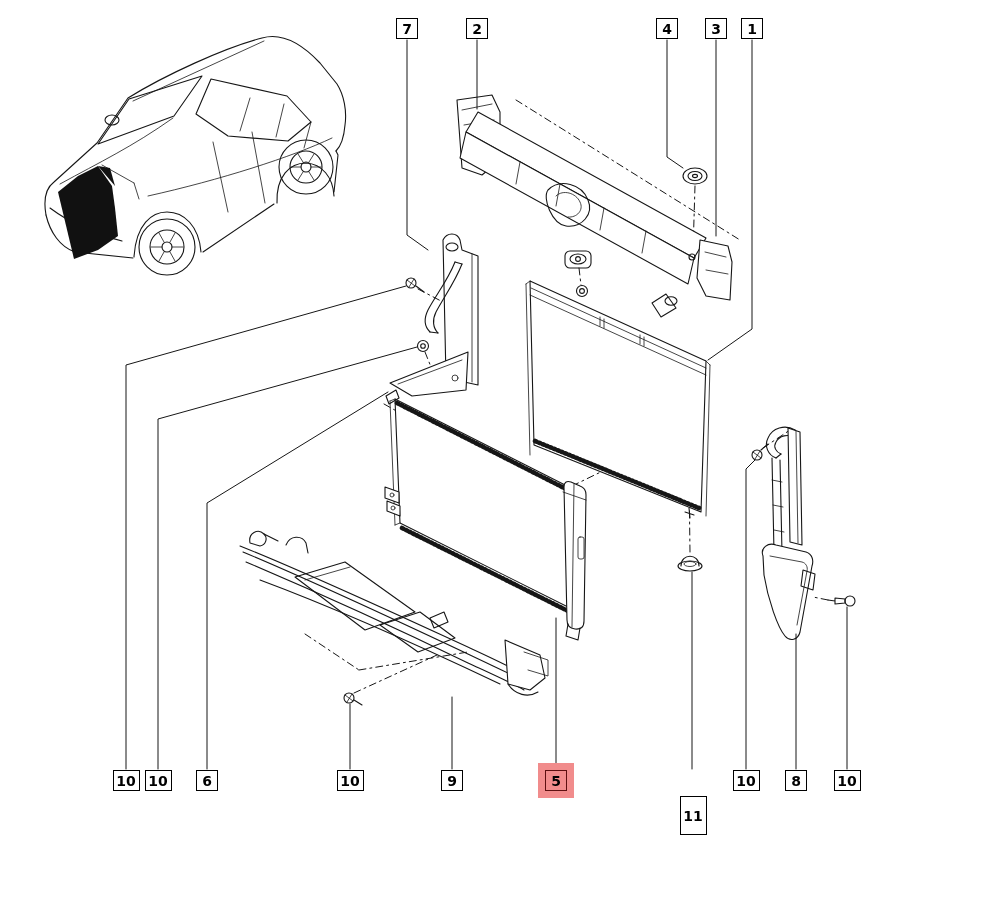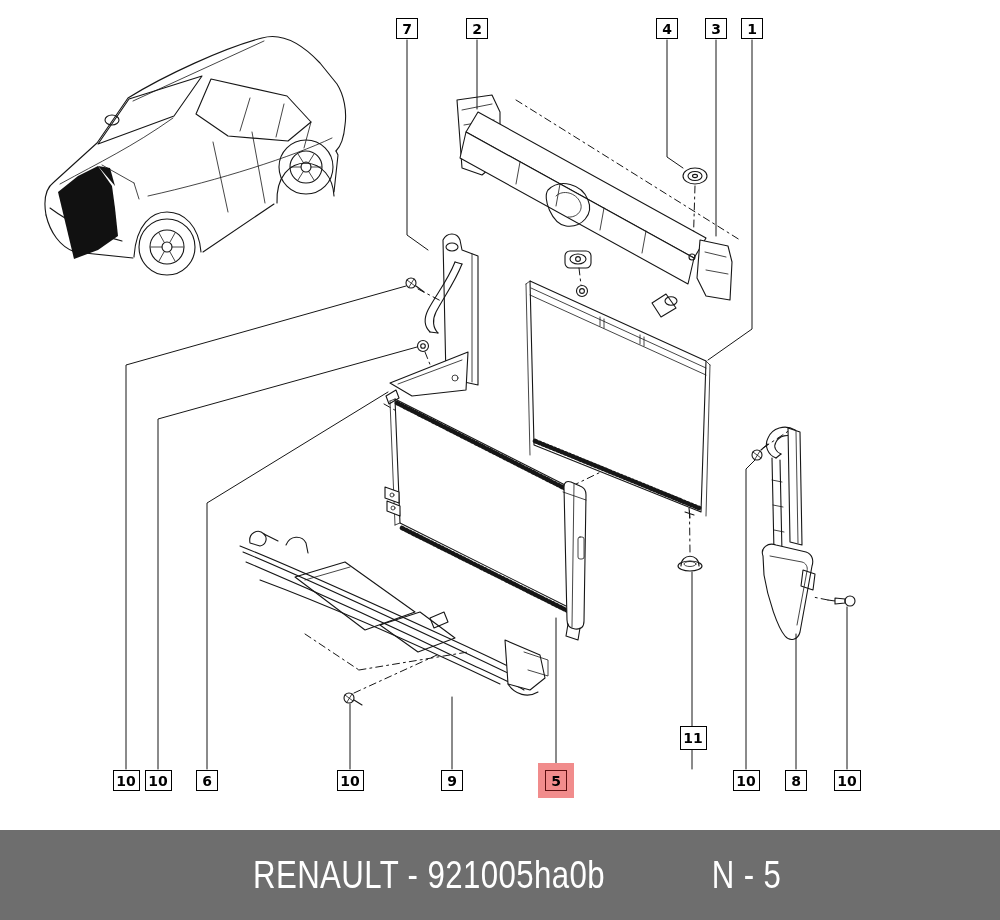--- a/index.html
+++ b/index.html
@@ -269,23 +269,19 @@
       <div class="callout" style="width: 22px; height: 21px; left: 705px; top: 18px;">3</div>
       <div class="callout" style="width: 22px; height: 21px; left: 741px; top: 18px;">1</div>
       <div class="callout" style="width: 27px; height: 21px; left: 112.5px; top: 770px;">10</div>
       <div class="callout" style="width: 27px; height: 21px; left: 144.5px; top: 770px;">10</div>
       <div class="callout" style="width: 22px; height: 21px; left: 196px; top: 770px;">6</div>
       <div class="callout" style="width: 27px; height: 21px; left: 336.5px; top: 770px;">10</div>
       <div class="callout" style="width: 22px; height: 21px; left: 441px; top: 770px;">9</div>
       <div class="hl-wrap" style="width: 36px; height: 35px; left: 538px; top: 763px;">
         <div class="callout" style="width: 22px; height: 21px;">5</div>
       </div>
-      <div class="callout" style="width: 27px; height: 24px; left: 679.5px; top: 726px;">11</div>
+      <div class="callout" style="width: 27px; height: 39px; left: 679.5px; top: 796px;">11</div>
       <div class="callout" style="width: 27px; height: 21px; left: 732.5px; top: 770px;">10</div>
       <div class="callout" style="width: 22px; height: 21px; left: 785px; top: 770px;">8</div>
       <div class="callout" style="width: 27px; height: 21px; left: 833.5px; top: 770px;">10</div>
     </div>
 
-  <div class="footer">
-    <span>RENAULT - 921005ha0b</span>
-    <span>N - 5</span>
-  </div>
 </div>
 
 </body></html>

